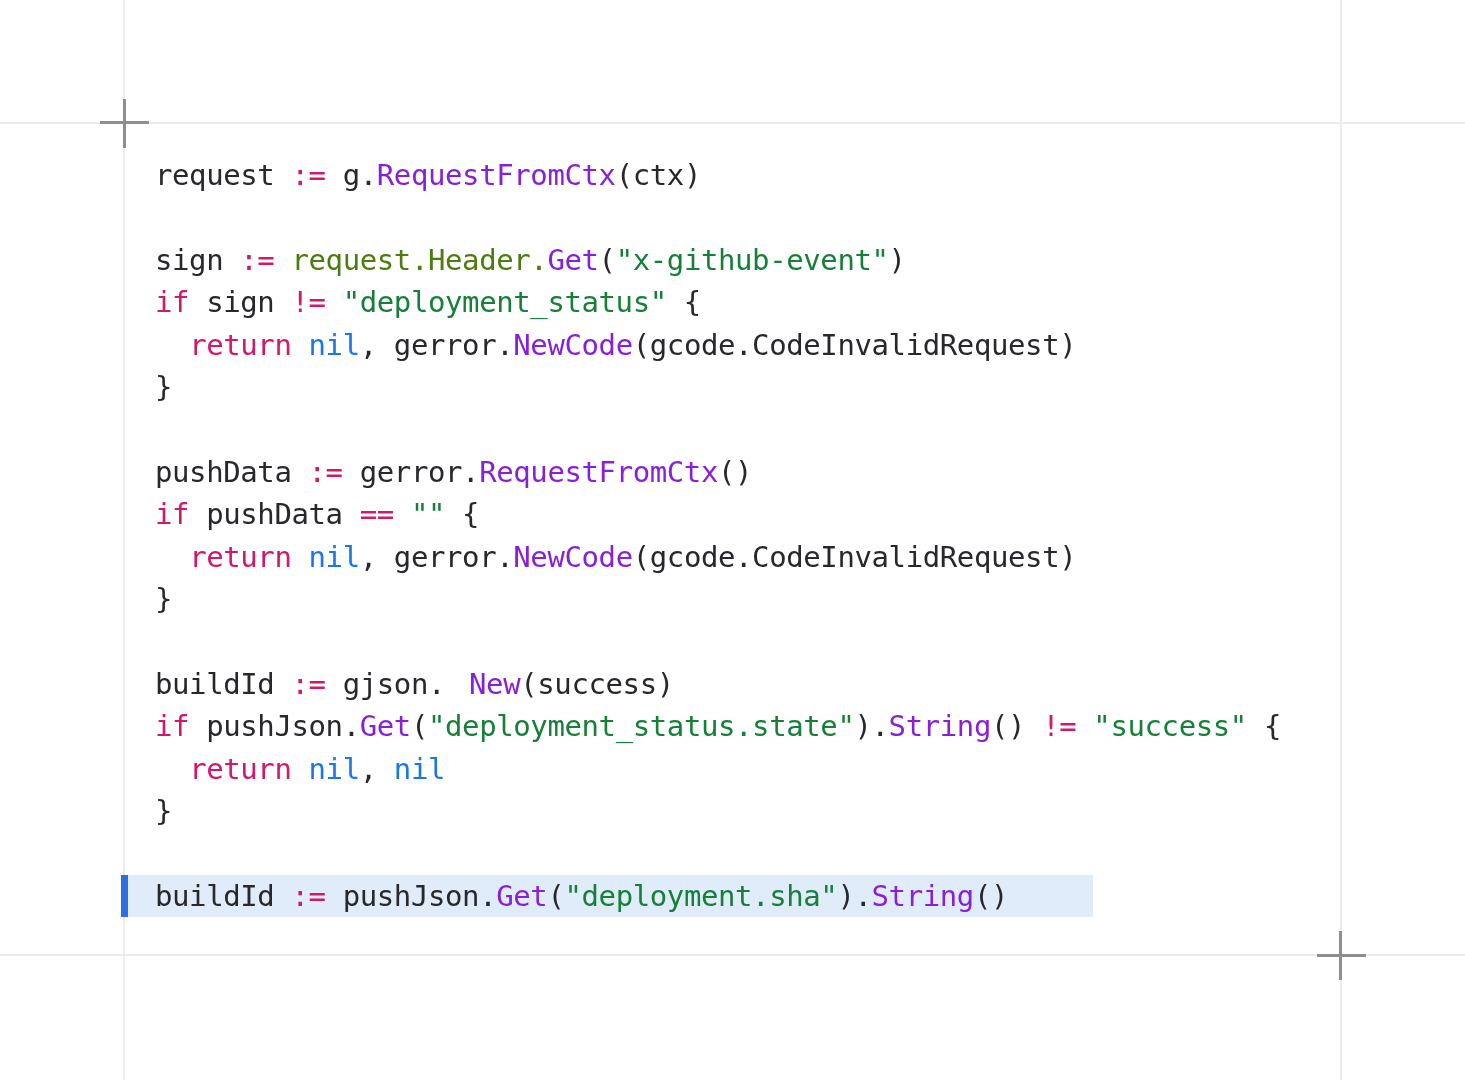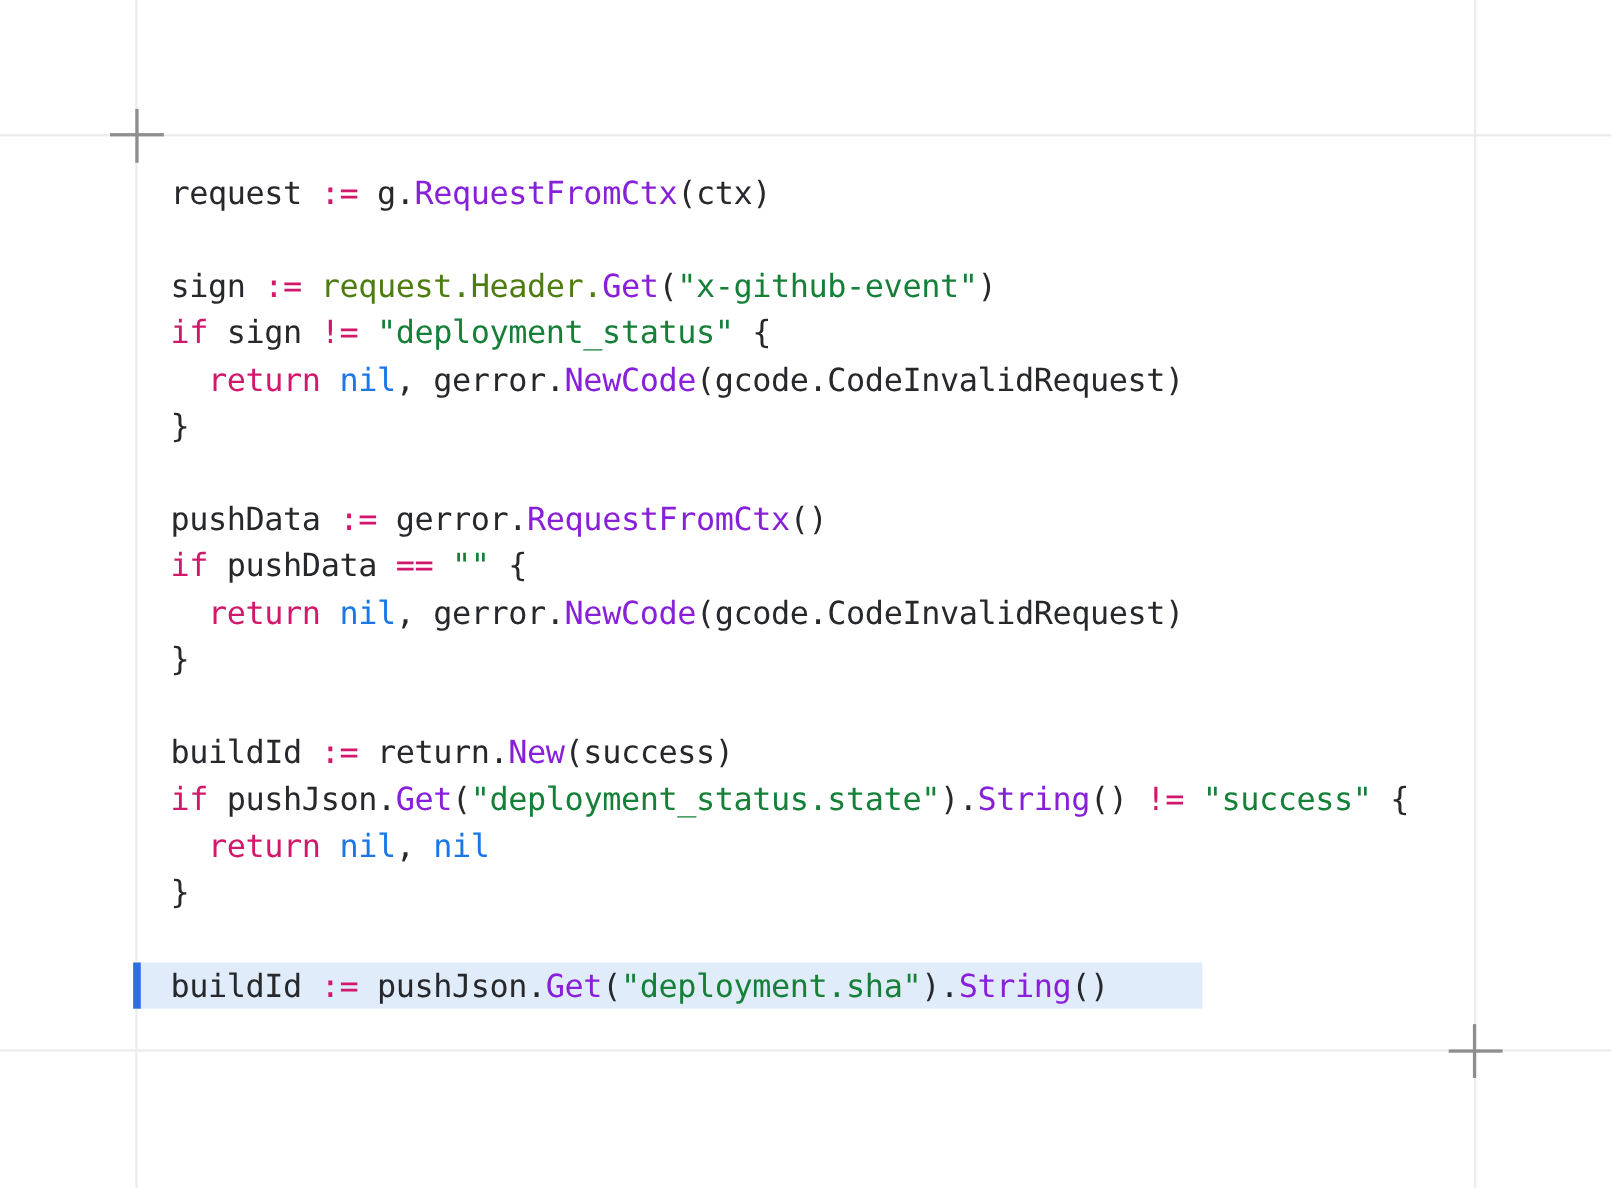--- a/index.html
+++ b/index.html
@@ -80,21 +80,21 @@
       <div class="code-line"><span style="color: rgb(38, 40, 44);">sign </span><span style="color: rgb(209, 24, 107);">:=</span><span style="color: #4d7c0f; text-align: right;"> request.Header.</span><span style="color: rgb(136, 31, 217);">Get</span><span style="color: rgb(38, 40, 44);">(</span><span style="color: rgb(22, 128, 57);">"x-github-event"</span><span style="color: rgb(38, 40, 44);">)</span></div>
       <div class="code-line"><span style="color: rgb(209, 24, 107);">if</span><span style="color: rgb(38, 40, 44);"> sign </span><span style="color: rgb(209, 24, 107);">!=</span><span style="color: rgb(38, 40, 44);"> </span><span style="color: rgb(22, 128, 57);">"deployment_status"</span><span style="color: rgb(38, 40, 44);"> {</span></div>
       <div class="code-line"><span style="color: rgb(38, 40, 44);">  </span><span style="color: rgb(209, 24, 107);">return</span><span style="color: rgb(38, 40, 44);"> </span><span style="color: rgb(27, 118, 232);">nil</span><span style="color: rgb(38, 40, 44);">, gerror.</span><span style="color: rgb(136, 31, 217);">NewCode</span><span style="color: rgb(38, 40, 44);">(gcode.CodeInvalidRequest)</span></div>
       <div class="code-line"><span style="color: rgb(38, 40, 44);">}</span></div>
       <div class="code-line"></div>
       <div class="code-line"><span style="color: rgb(38, 40, 44);">pushData </span><span style="color: rgb(209, 24, 107);">:=</span><span style="color: rgb(38, 40, 44);"> gerror.</span><span style="color: rgb(136, 31, 217);">RequestFromCtx</span><span style="color: rgb(38, 40, 44);">()</span></div>
       <div class="code-line"><span style="color: rgb(209, 24, 107);">if</span><span style="color: rgb(38, 40, 44);"> pushData </span><span style="color: rgb(209, 24, 107);">==</span><span style="color: rgb(38, 40, 44);"> </span><span style="color: rgb(22, 128, 57);">""</span><span style="color: rgb(38, 40, 44);"> {</span></div>
       <div class="code-line"><span style="color: rgb(38, 40, 44);">  </span><span style="color: rgb(209, 24, 107);">return</span><span style="color: rgb(38, 40, 44);"> </span><span style="color: rgb(27, 118, 232);">nil</span><span style="color: rgb(38, 40, 44);">, gerror.</span><span style="color: rgb(136, 31, 217);">NewCode</span><span style="color: rgb(38, 40, 44);">(gcode.CodeInvalidRequest)</span></div>
       <div class="code-line"><span style="color: rgb(38, 40, 44);">}</span></div>
       <div class="code-line"></div>
-      <div class="code-line"><span style="color: rgb(38, 40, 44);">buildId </span><span style="color: rgb(209, 24, 107);">:=</span><span style="color: rgb(38, 40, 44);"> return.</span><span style="color: rgb(136, 31, 217);">New</span><span style="color: rgb(38, 40, 44);">(success)</span></div>
+      <div class="code-line"><span style="color: rgb(38, 40, 44);">buildId </span><span style="color: rgb(209, 24, 107);">:=</span><span style="color: rgb(38, 40, 44);"> gjson.</span><span style="color: rgb(136, 31, 217); margin-left: 24px;">New</span><span style="color: rgb(38, 40, 44);">(success)</span></div>
       <div class="code-line"><span style="color: rgb(209, 24, 107);">if</span><span style="color: rgb(38, 40, 44);"> pushJson.</span><span style="color: rgb(136, 31, 217);">Get</span><span style="color: rgb(38, 40, 44);">(</span><span style="color: rgb(22, 128, 57);">"deployment_status.state"</span><span style="color: rgb(38, 40, 44);">).</span><span style="color: rgb(136, 31, 217);">String</span><span style="color: rgb(38, 40, 44);">() </span><span style="color: rgb(209, 24, 107);">!=</span><span style="color: rgb(38, 40, 44);"> </span><span style="color: rgb(22, 128, 57);">"success"</span><span style="color: rgb(38, 40, 44);"> {</span></div>
       <div class="code-line"><span style="color: rgb(38, 40, 44);">  </span><span style="color: rgb(209, 24, 107);">return</span><span style="color: rgb(38, 40, 44);"> </span><span style="color: rgb(27, 118, 232);">nil</span><span style="color: rgb(38, 40, 44);">, </span><span style="color: rgb(27, 118, 232);">nil</span></div>
       <div class="code-line"><span style="color: rgb(38, 40, 44);">}</span></div>
       <div class="code-line"></div>
       <div class="code-line highlighted"><span class="hl-bar"></span><span style="color: rgb(38, 40, 44);">buildId </span><span style="color: rgb(209, 24, 107);">:=</span><span style="color: rgb(38, 40, 44);"> pushJson.</span><span style="color: rgb(136, 31, 217);">Get</span><span style="color: rgb(38, 40, 44);">(</span><span style="color: rgb(22, 128, 57);">"deployment.sha"</span><span style="color: rgb(38, 40, 44);">).</span><span style="color: rgb(136, 31, 217);">String</span><span style="color: rgb(38, 40, 44);">()</span></div>
     </div>
 
 </div>
 
 </body></html>

